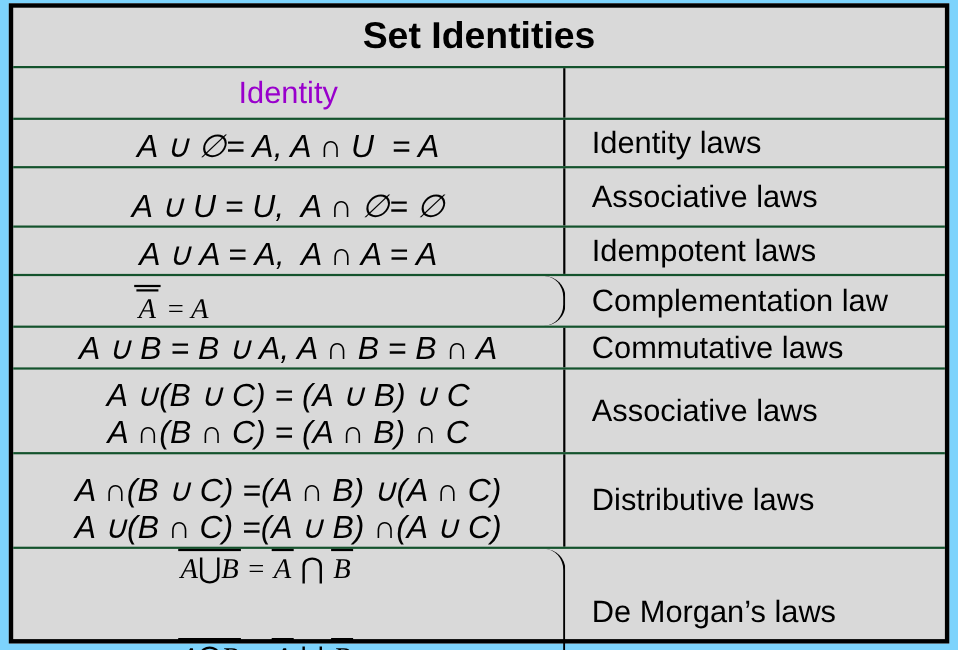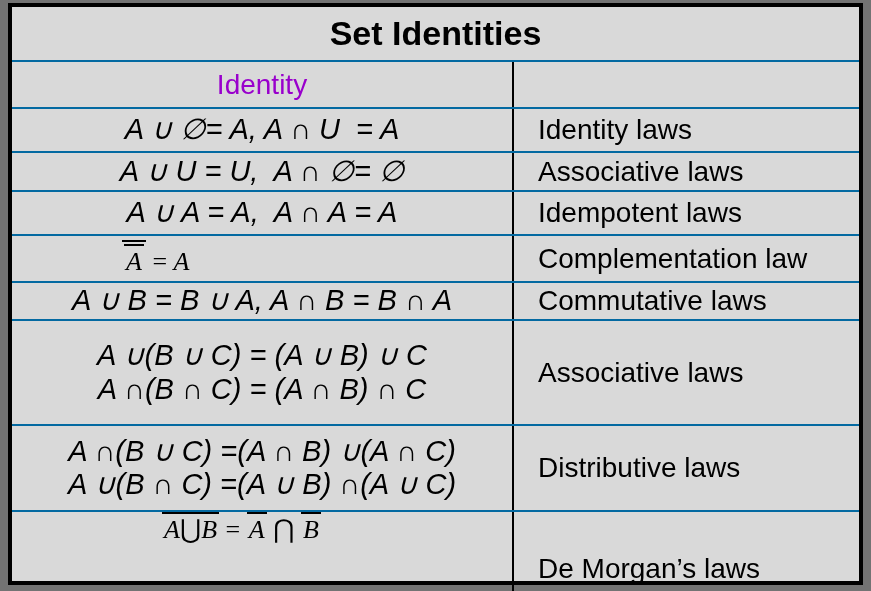--- a/index.html
+++ b/index.html
@@ -1,50 +1,50 @@
 <!DOCTYPE html>
 <html><head>
 <meta charset="utf-8">
 <style>
   html,body{margin:0;padding:0;}
   body{
     width:871px;height:591px;background:#ffffff;
     font-family:"Liberation Sans", sans-serif;
     -webkit-font-smoothing:antialiased;
   }
-  .stage{position:relative;width:871px;height:591px;background:#737373;overflow:hidden;}
+  .stage{position:relative;width:871px;height:591px;background:#7dd3fc;overflow:hidden;}
   .table{
     position:absolute;left:8px;top:3px;width:855px;height:582px;
     background:#d9d9d9;border:4px solid #000;box-sizing:border-box;
     display:flex;flex-direction:column;color:#000;
   }
-  .row{display:flex;border-top:2px solid #0369a1;box-sizing:border-box;flex:none;}
+  .row{display:flex;border-top:2px solid #14532d;box-sizing:border-box;flex:none;}
   .row-title{border-top:none;height:53px;align-items:center;justify-content:center;}
   .title-text{font-size:34px;font-weight:bold;letter-spacing:0px;}
   .cell{box-sizing:border-box;display:flex;min-width:0;}
   .cell-left{
     width:502px;border-right:2px solid #000;
-    flex-direction:column;align-items:center;justify-content:center;
+    flex-direction:column;align-items:center;justify-content:flex-end;
   }
   .cell-right{flex:1;align-items:center;padding-left:24px;font-size:28px;}
   .row-header{height:47px;}
   .row-header .cell{align-items:center;justify-content:center;padding-left:0;}
   .header-text{color:#9900cc;font-size:28px;}
   .fline{font-size:29px;font-style:italic;white-space:pre;line-height:1.15;}
   .fline.math{
     font-style:normal;font-size:26px;
     font-family:"Liberation Serif","DejaVu Serif","DejaVu Sans",serif;
   }
   .it{font-style:italic;}
   .ovl{display:inline-block;border-top:2px solid #000;padding:2px 2px 0 2px;line-height:1.05;}
-  .align-left{align-items:flex-start;}
+  .align-left{align-items:flex-start;border-radius:19px;}
   .indent-110{padding-left:110px;}
   .indent-150{padding-left:150px;gap:48px;}
-  .rh-44{height:44px}.rh-45{height:39px}.rh-47{height:47px}.rh-42{height:38px}
-  .rh-87{height:105px}.rh-86{height:86px}
+  .rh-44{height:44px}.rh-45{height:54px}.rh-47{height:47px}.rh-42{height:38px}
+  .rh-87{height:77px}.rh-86{height:86px}
   .rh-fill{flex:1 1 auto;}
 </style>
 </head>
 <body>
 
 <div class="stage">
   <div class="table">
 
     <div class="row row-title">
       <span class="title-text">Set Identities</span>

